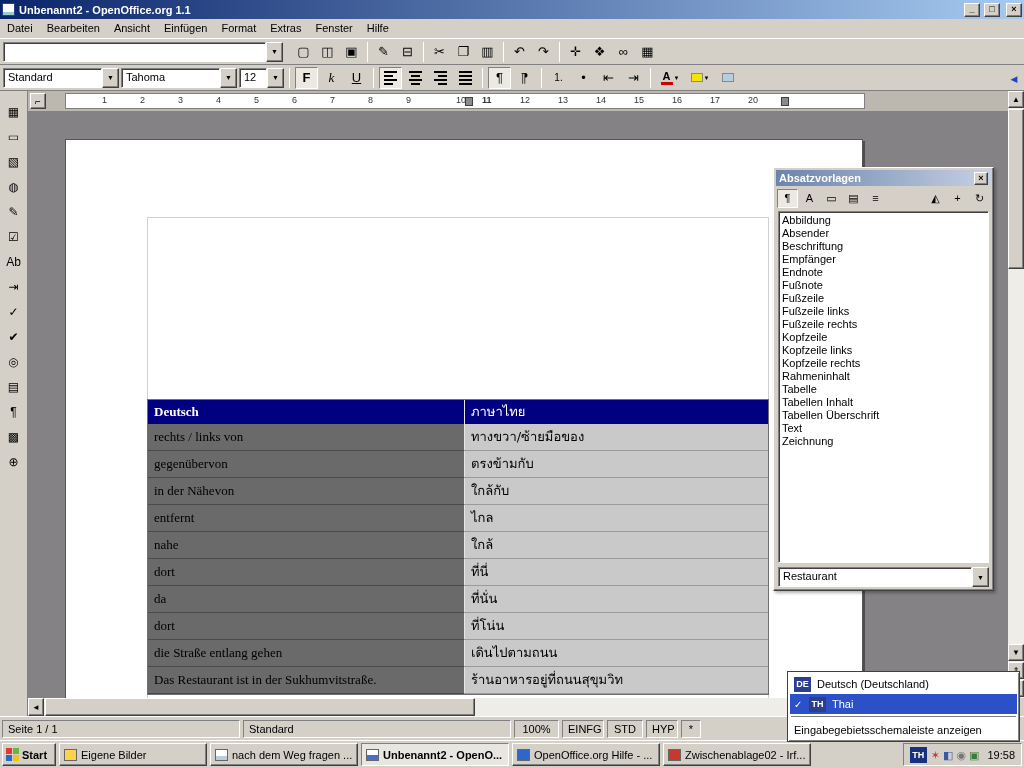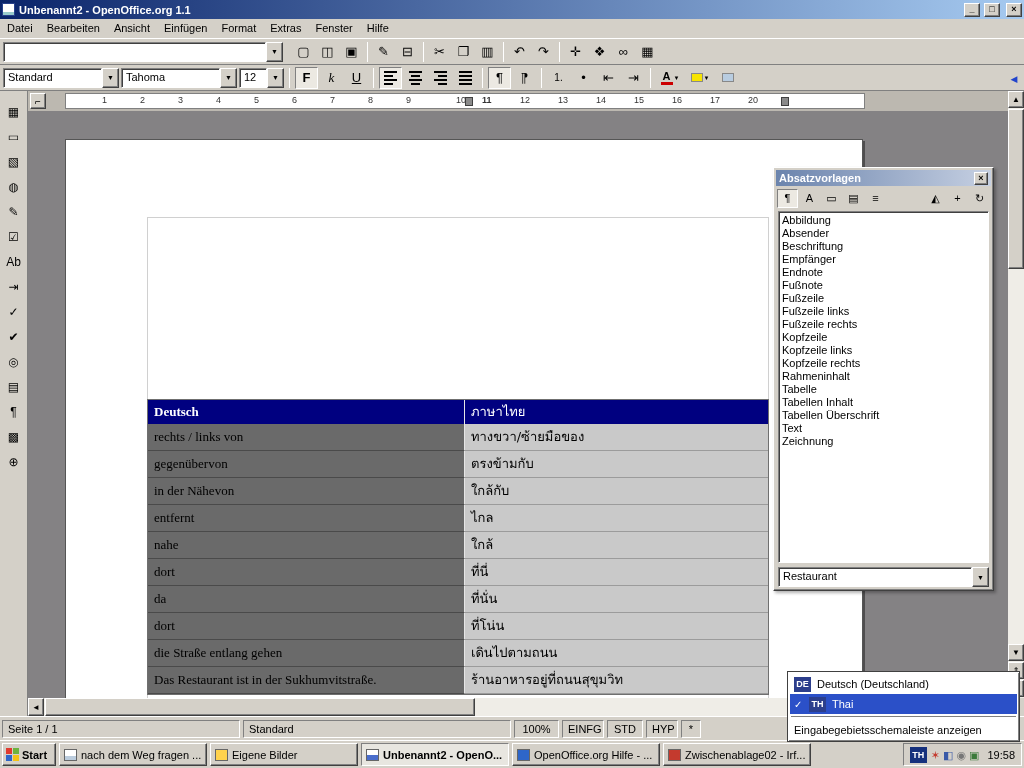--- a/index.html
+++ b/index.html
@@ -559,26 +559,26 @@
       <span class="flag">
           <i></i>
           <i></i>
           <i></i>
           <i></i>
         </span>
       <span>Start</span>
     </button>
     <div id="task-buttons" style="display:flex;gap:3px">
         <button class="task-btn raised">
+          <span class="tb-ico folder-icon"></span>
+          <span>Eigene Bilder</span>
+        </button>
+        <button class="task-btn raised">
           <span class="tb-ico document-icon"></span>
           <span>nach dem Weg fragen ...</span>
-        </button>
-        <button class="task-btn raised">
-          <span class="tb-ico folder-icon"></span>
-          <span>Eigene Bilder</span>
         </button>
         <button class="task-btn raised active">
           <span class="tb-ico writer-icon"></span>
           <span>Unbenannt2 - OpenO...</span>
         </button>
         <button class="task-btn raised">
           <span class="tb-ico help-icon"></span>
           <span>OpenOffice.org Hilfe - ...</span>
         </button>
         <button class="task-btn raised">

